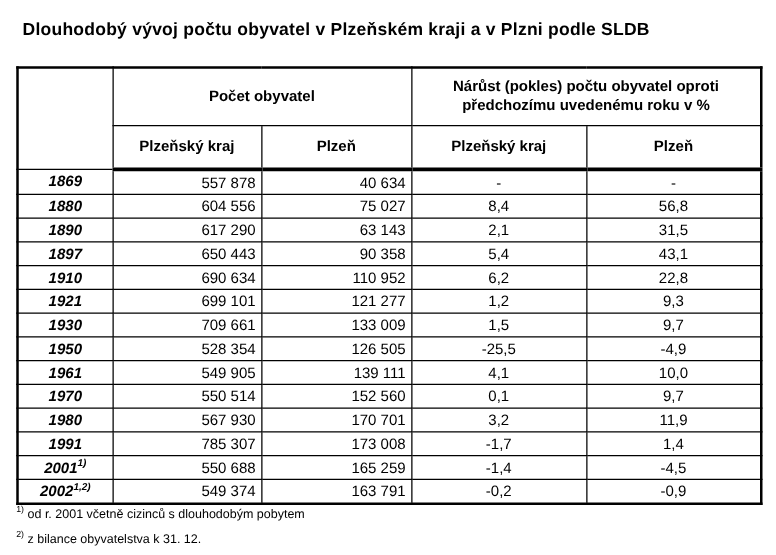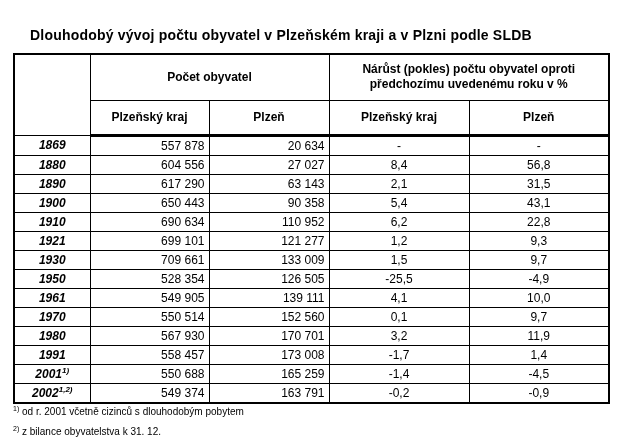--- a/index.html
+++ b/index.html
@@ -9,21 +9,21 @@
     background: #ffffff;
     color: #000000;
     font-family: "Liberation Sans", sans-serif;
     position: relative;
     overflow: hidden;
   }
   .page { position: absolute; inset: 0; }
   .title {
     position: absolute;
     left: 14px; top: 11px;
-    margin: 16px;
+    margin: 4px;
     font-size: 14px;
     font-weight: bold;
     letter-spacing: 0.2px;
     white-space: nowrap;
   }
   table.pop-table {
     position: absolute;
     left: 13px; top: 53px;
     width: 595px;
     border-collapse: collapse;
@@ -89,43 +89,43 @@
         <th>Plzeňský kraj</th>
         <th>Plzeň</th>
         <th>Plzeňský kraj</th>
         <th>Plzeň</th>
       </tr>
     </thead>
     <tbody>
   <tr>
     <td class="year-cell"><span>1869</span><sup class="yr-sup"></sup></td>
     <td class="num-cell">557 878</td>
-    <td class="num-cell">20 634</td>
+    <td class="num-cell">40 634</td>
     <td class="pct-cell">-</td>
     <td class="pct-cell">-</td>
   </tr>
 
   <tr>
     <td class="year-cell"><span>1880</span><sup class="yr-sup"></sup></td>
     <td class="num-cell">604 556</td>
-    <td class="num-cell">27 027</td>
+    <td class="num-cell">75 027</td>
     <td class="pct-cell">8,4</td>
     <td class="pct-cell">56,8</td>
   </tr>
 
   <tr>
     <td class="year-cell"><span>1890</span><sup class="yr-sup"></sup></td>
     <td class="num-cell">617 290</td>
     <td class="num-cell">63 143</td>
     <td class="pct-cell">2,1</td>
     <td class="pct-cell">31,5</td>
   </tr>
 
   <tr>
-    <td class="year-cell"><span>1900</span><sup class="yr-sup"></sup></td>
+    <td class="year-cell"><span>1897</span><sup class="yr-sup"></sup></td>
     <td class="num-cell">650 443</td>
     <td class="num-cell">90 358</td>
     <td class="pct-cell">5,4</td>
     <td class="pct-cell">43,1</td>
   </tr>
 
   <tr>
     <td class="year-cell"><span>1910</span><sup class="yr-sup"></sup></td>
     <td class="num-cell">690 634</td>
     <td class="num-cell">110 952</td>
@@ -176,21 +176,21 @@
   <tr>
     <td class="year-cell"><span>1980</span><sup class="yr-sup"></sup></td>
     <td class="num-cell">567 930</td>
     <td class="num-cell">170 701</td>
     <td class="pct-cell">3,2</td>
     <td class="pct-cell">11,9</td>
   </tr>
 
   <tr>
     <td class="year-cell"><span>1991</span><sup class="yr-sup"></sup></td>
-    <td class="num-cell">558 457</td>
+    <td class="num-cell">785 307</td>
     <td class="num-cell">173 008</td>
     <td class="pct-cell">-1,7</td>
     <td class="pct-cell">1,4</td>
   </tr>
 
   <tr>
     <td class="year-cell"><span>2001</span><sup class="yr-sup">1)</sup></td>
     <td class="num-cell">550 688</td>
     <td class="num-cell">165 259</td>
     <td class="pct-cell">-1,4</td>

